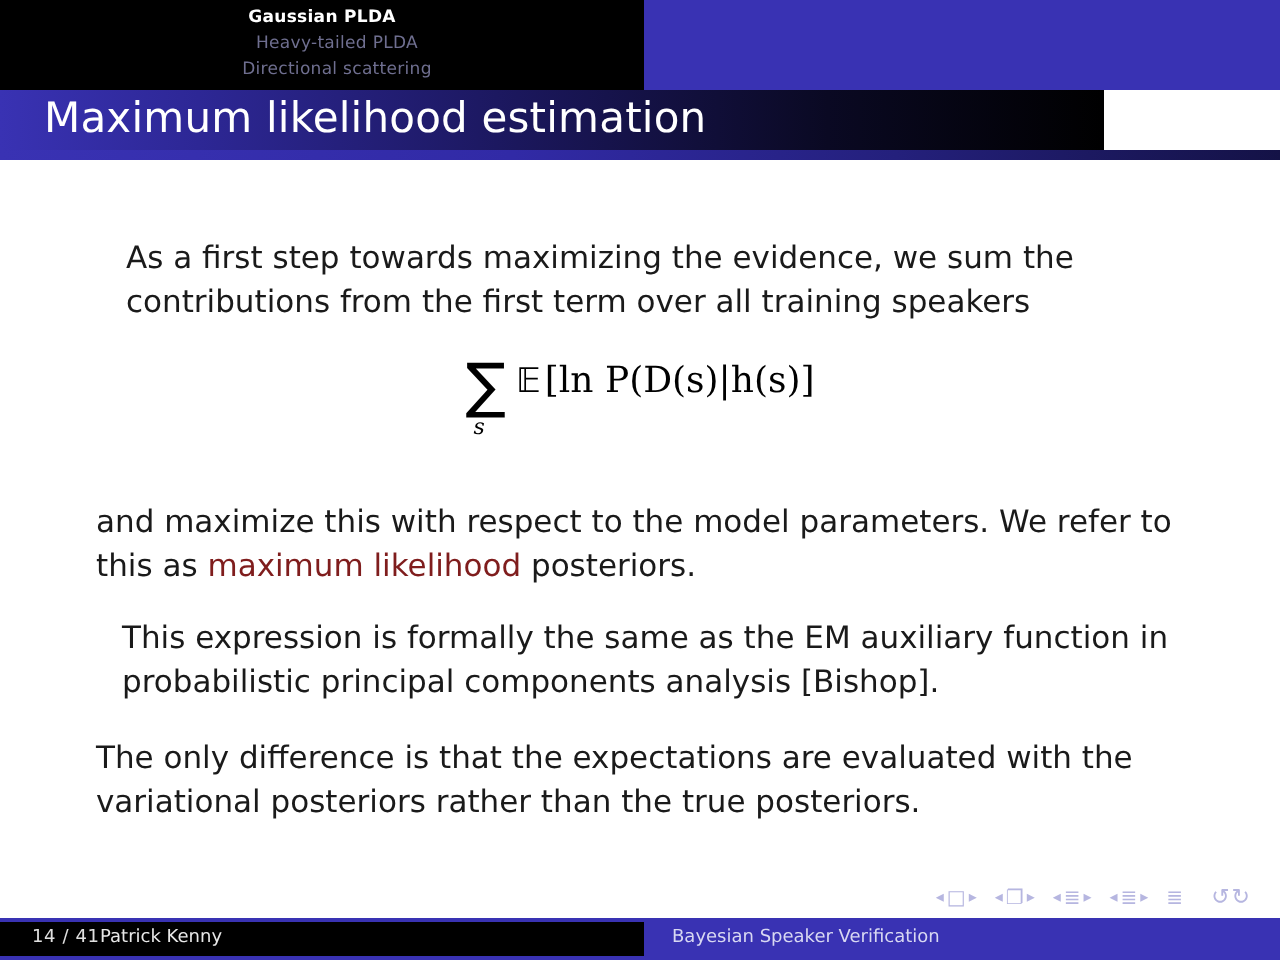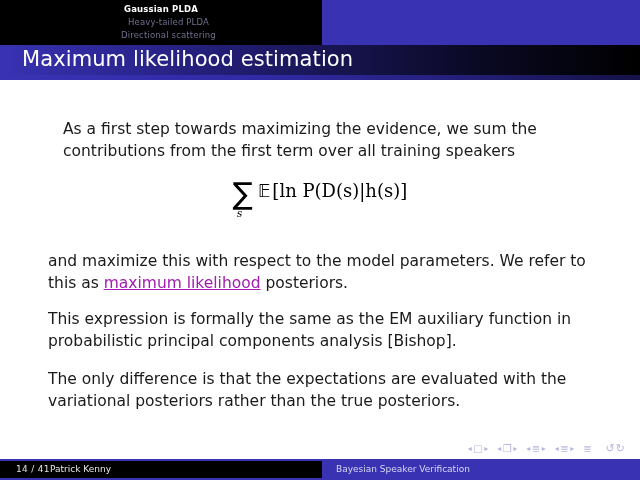--- a/index.html
+++ b/index.html
@@ -52,21 +52,21 @@
   }
   .nav-item.dim {
     color: #6f6f90;
     padding-left: 15px;
   }
 
   
   .titlebar {
     position: absolute;
     top: 45px; left: 0;
-    width: 640px;
+    width: 552px;
     height: 30px;
     background: linear-gradient(to right, #3932b3 0%, #2d2795 18%, #1c1860 45%, #0a0923 75%, #000000 100%);
     text-align: right;
   }
   .titlebar-text {
     position: absolute;
     left: 22px;
     top: 2px;
     font-size: 21px;
     color: #ffffff;
@@ -92,24 +92,24 @@
   .para {
     position: absolute;
     left: 48px;
     width: 540px;
     font-size: 15.5px;
     line-height: 22px;
     color: #1a1a1a;
   }
   .para-1 { top: 38px; margin-left: 15px; }
   .para-2 { top: 170px; }
-  .para-3 { top: 228px; }
+  .para-3 { top: 228px; margin-left: 13px; }
   .para-4 { top: 288px; }
 
-  .hl-red { color: #a21caf; text-decoration: underline; }
+  .hl-red { color: #7f1d1d; }
 
   
   .equation {
     position: absolute;
     top: 100px;
     left: 0;
     width: 640px;
     text-align: center;
     font-size: 17px;
     color: #000000;

